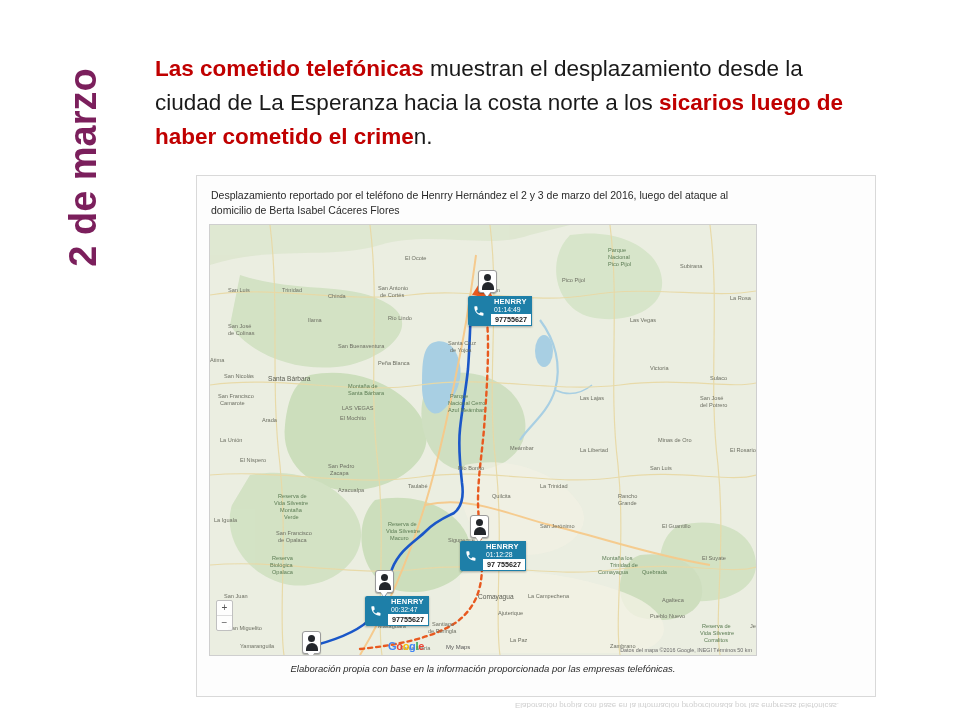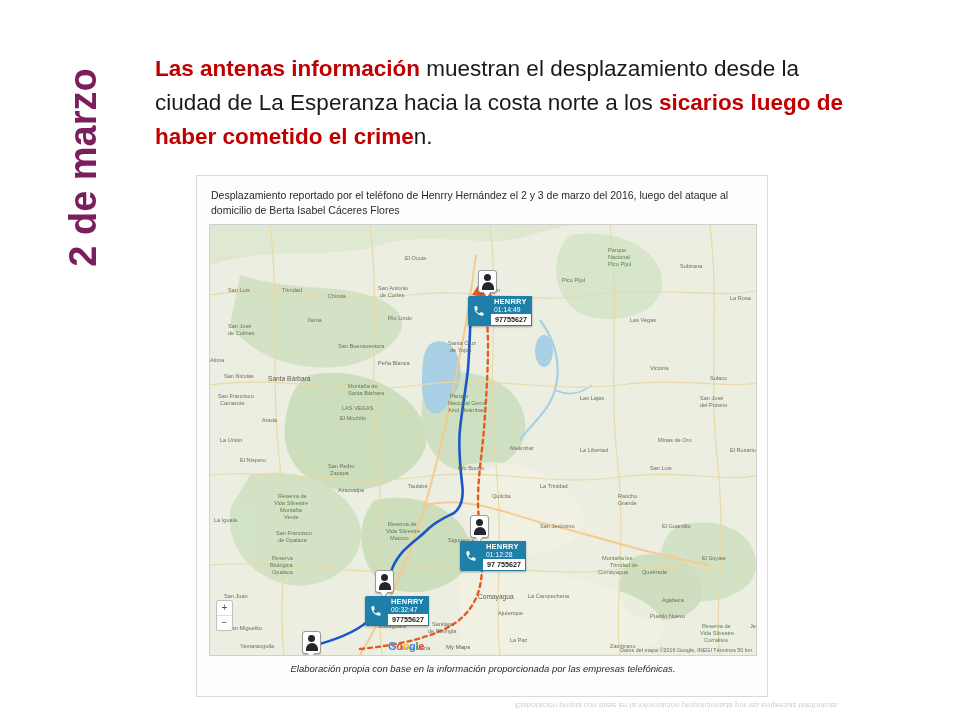--- a/index.html
+++ b/index.html
@@ -55,21 +55,21 @@
   .headline .hl {
     color: #c00000;
     font-weight: bold;
   }
 
   
   .figure {
     position: absolute;
     left: 196px;
     top: 175px;
-    width: 572px;
+    width: 680px;
     height: 522px;
     background: #fdfdfd;
     border: 1px solid #d9d9d9;
     box-sizing: border-box;
   }
   .fig-caption-top {
     position: absolute;
     left: 14px;
     top: 12px;
     width: 540px;
@@ -262,21 +262,21 @@
 </head>
 <body>
 
 <div class="slide">
 
   <div class="date-vertical">
     <div class="txt">2 de marzo</div>
   </div>
 
   <div class="headline">
-    <span class="hl">Las antenas información</span><span> muestran el desplazamiento desde la ciudad de La Esperanza hacia la costa norte a los </span><span class="hl">sicarios luego de haber cometido el crime</span><span>n.</span>
+    <span class="hl">Las cometido telefónicas</span><span> muestran el desplazamiento desde la ciudad de La Esperanza hacia la costa norte a los </span><span class="hl">sicarios luego de haber cometido el crime</span><span>n.</span>
   </div>
 
   <div class="figure">
 
     <div class="fig-caption-top">Desplazamiento reportado por el teléfono de Henrry Hernández el 2 y 3 de marzo del 2016, luego del ataque al domicilio de Berta Isabel Cáceres Flores</div>
 
     <div class="map">
 
       <svg width="546" height="430" viewBox="0 0 546 430">
         <rect x="0" y="0" width="546" height="430" fill="#ebeee1"></rect>

